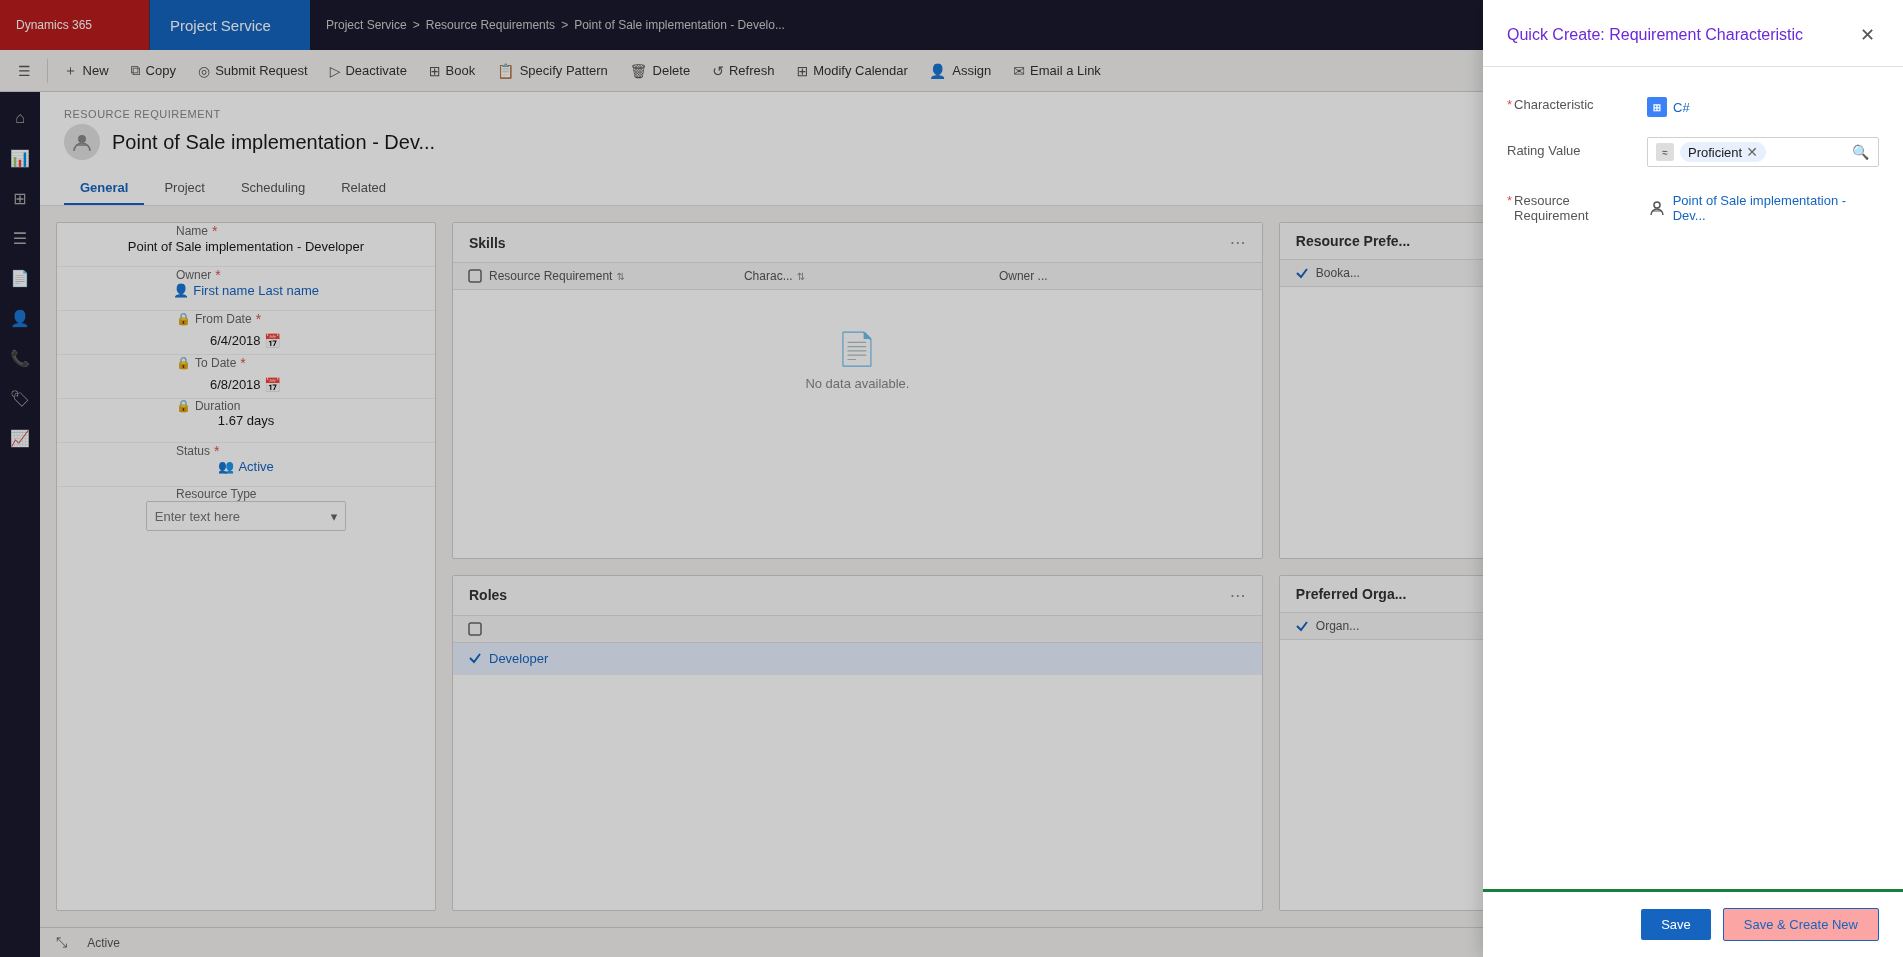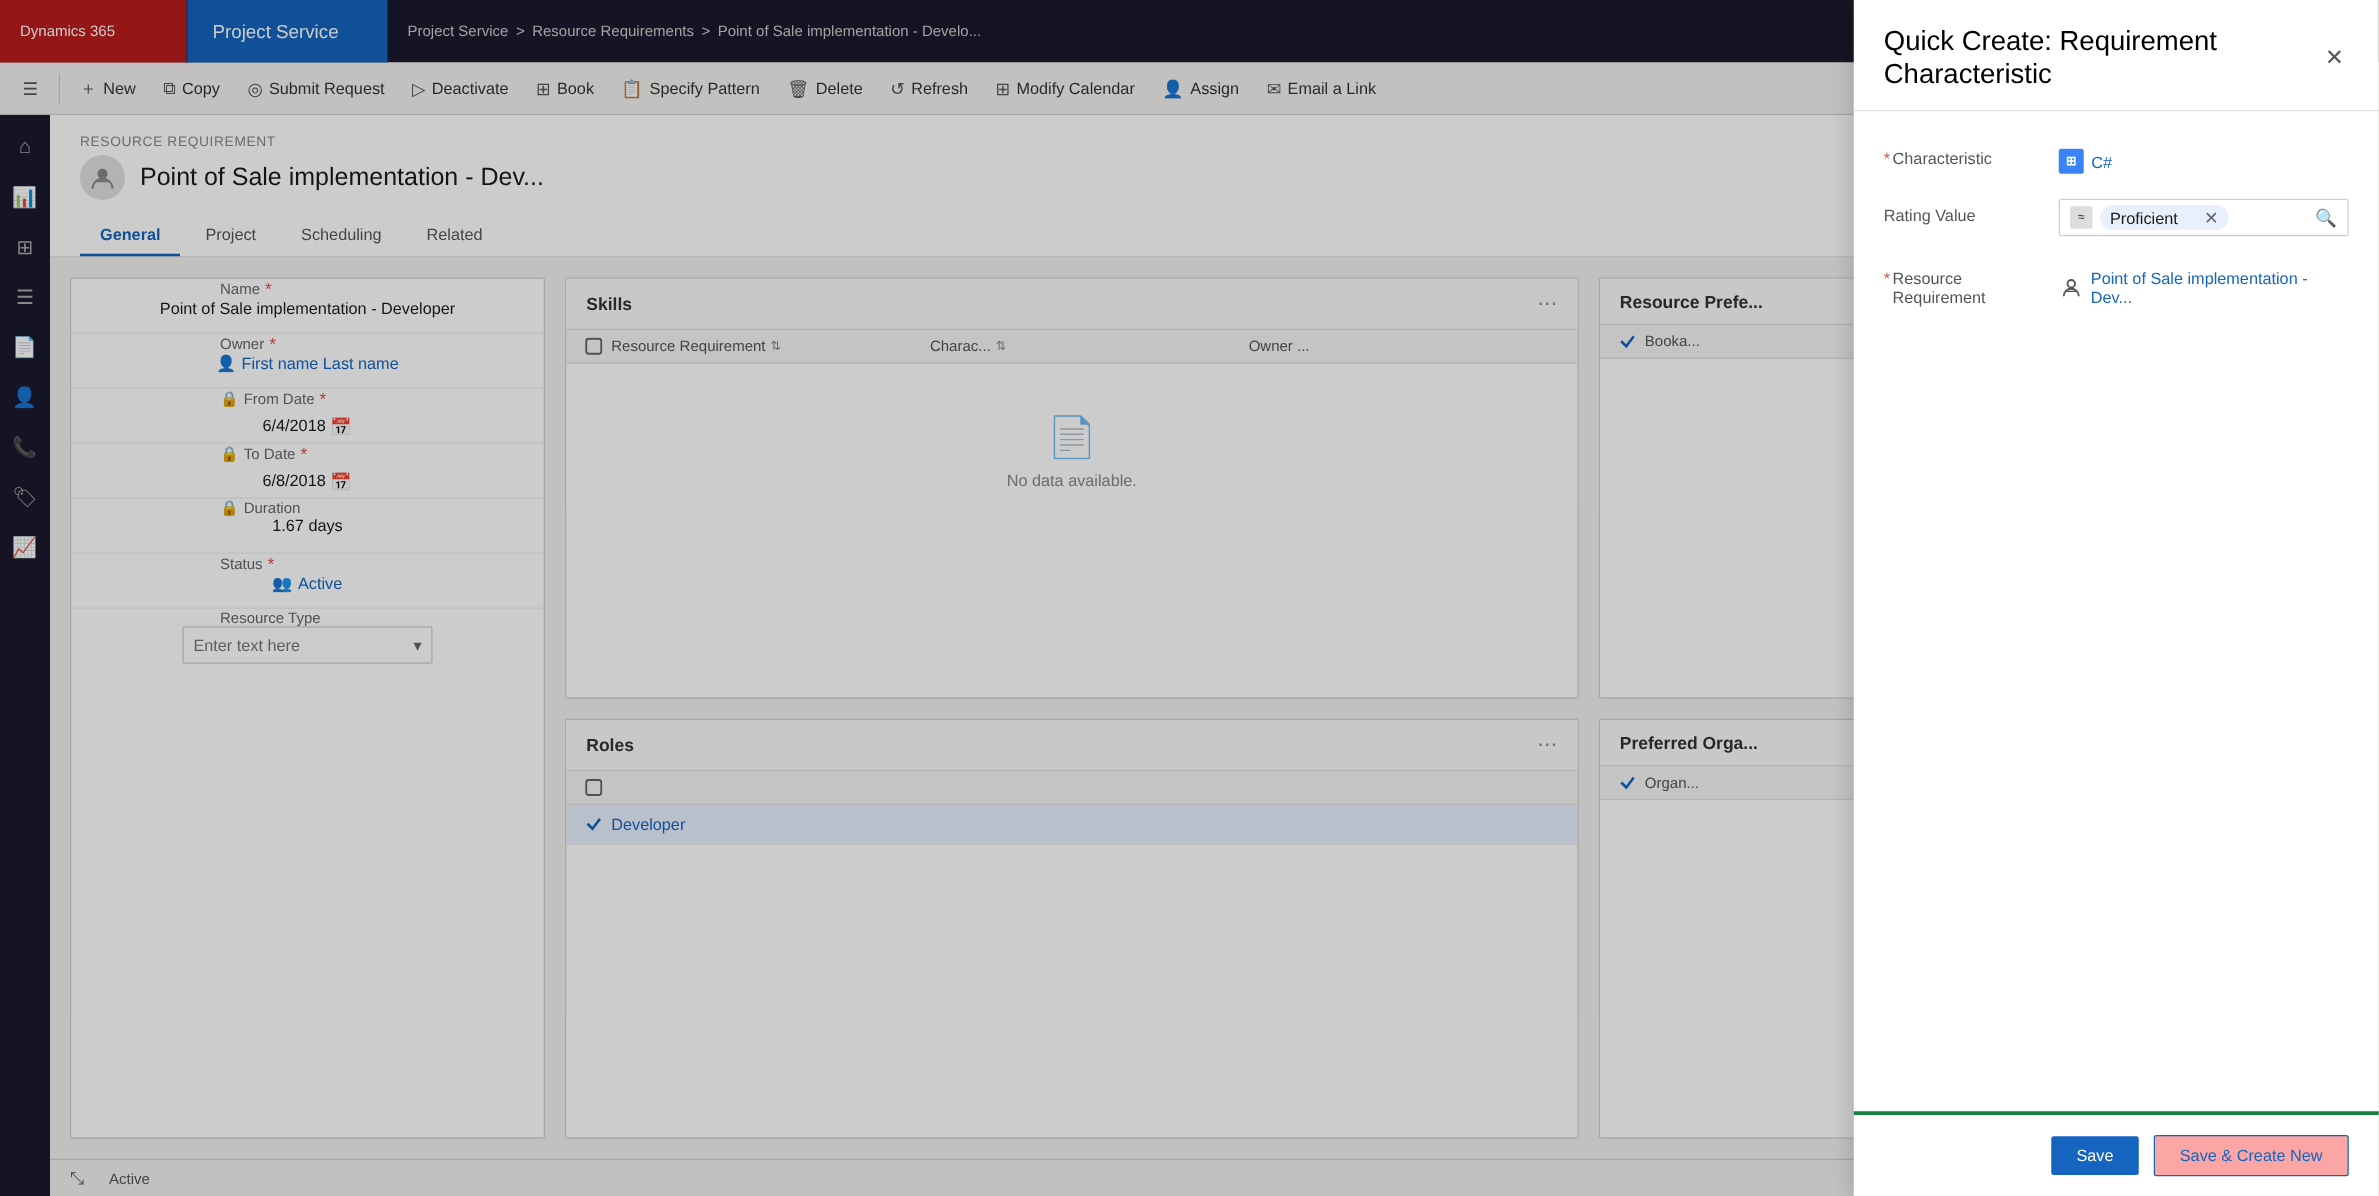--- a/index.html
+++ b/index.html
@@ -299,21 +299,21 @@
       display: flex;
       flex-direction: column;
     }
     .panel-header {
       display: flex;
       align-items: center;
       justify-content: space-between;
       padding: 20px 24px 16px 24px;
       border-bottom: 1px solid #e0e0e0;
     }
-    .panel-title { font-size: 22px; font-weight: 400; color: #000000; }
+    .panel-title { font-size: 16px; font-weight: 400; color: #6d28d9; }
     .panel-close {
       background: none;
       border: none;
       font-size: 18px;
       cursor: pointer;
       color: #555;
       padding: 4px;
     }
     .panel-body {
       flex: 1;
@@ -354,21 +354,21 @@
       padding: 4px 8px;
       background: #fff;
       gap: 6px;
     }
     .panel-tag {
       display: flex;
       align-items: center;
       background: #e8f0fe;
       border-radius: 12px;
       padding: 2px 8px;
-      gap: 21px;
+      gap: 4px;
       font-size: 13px;
       color: #1a1a1a;
     }
     .panel-tag-close { cursor: pointer; color: #666; font-size: 14px; }
     .panel-search-icon { color: #888; font-size: 14px; }
     .panel-footer {
       display: flex;
       align-items: center;
       justify-content: flex-end;
       padding: 16px 24px;

